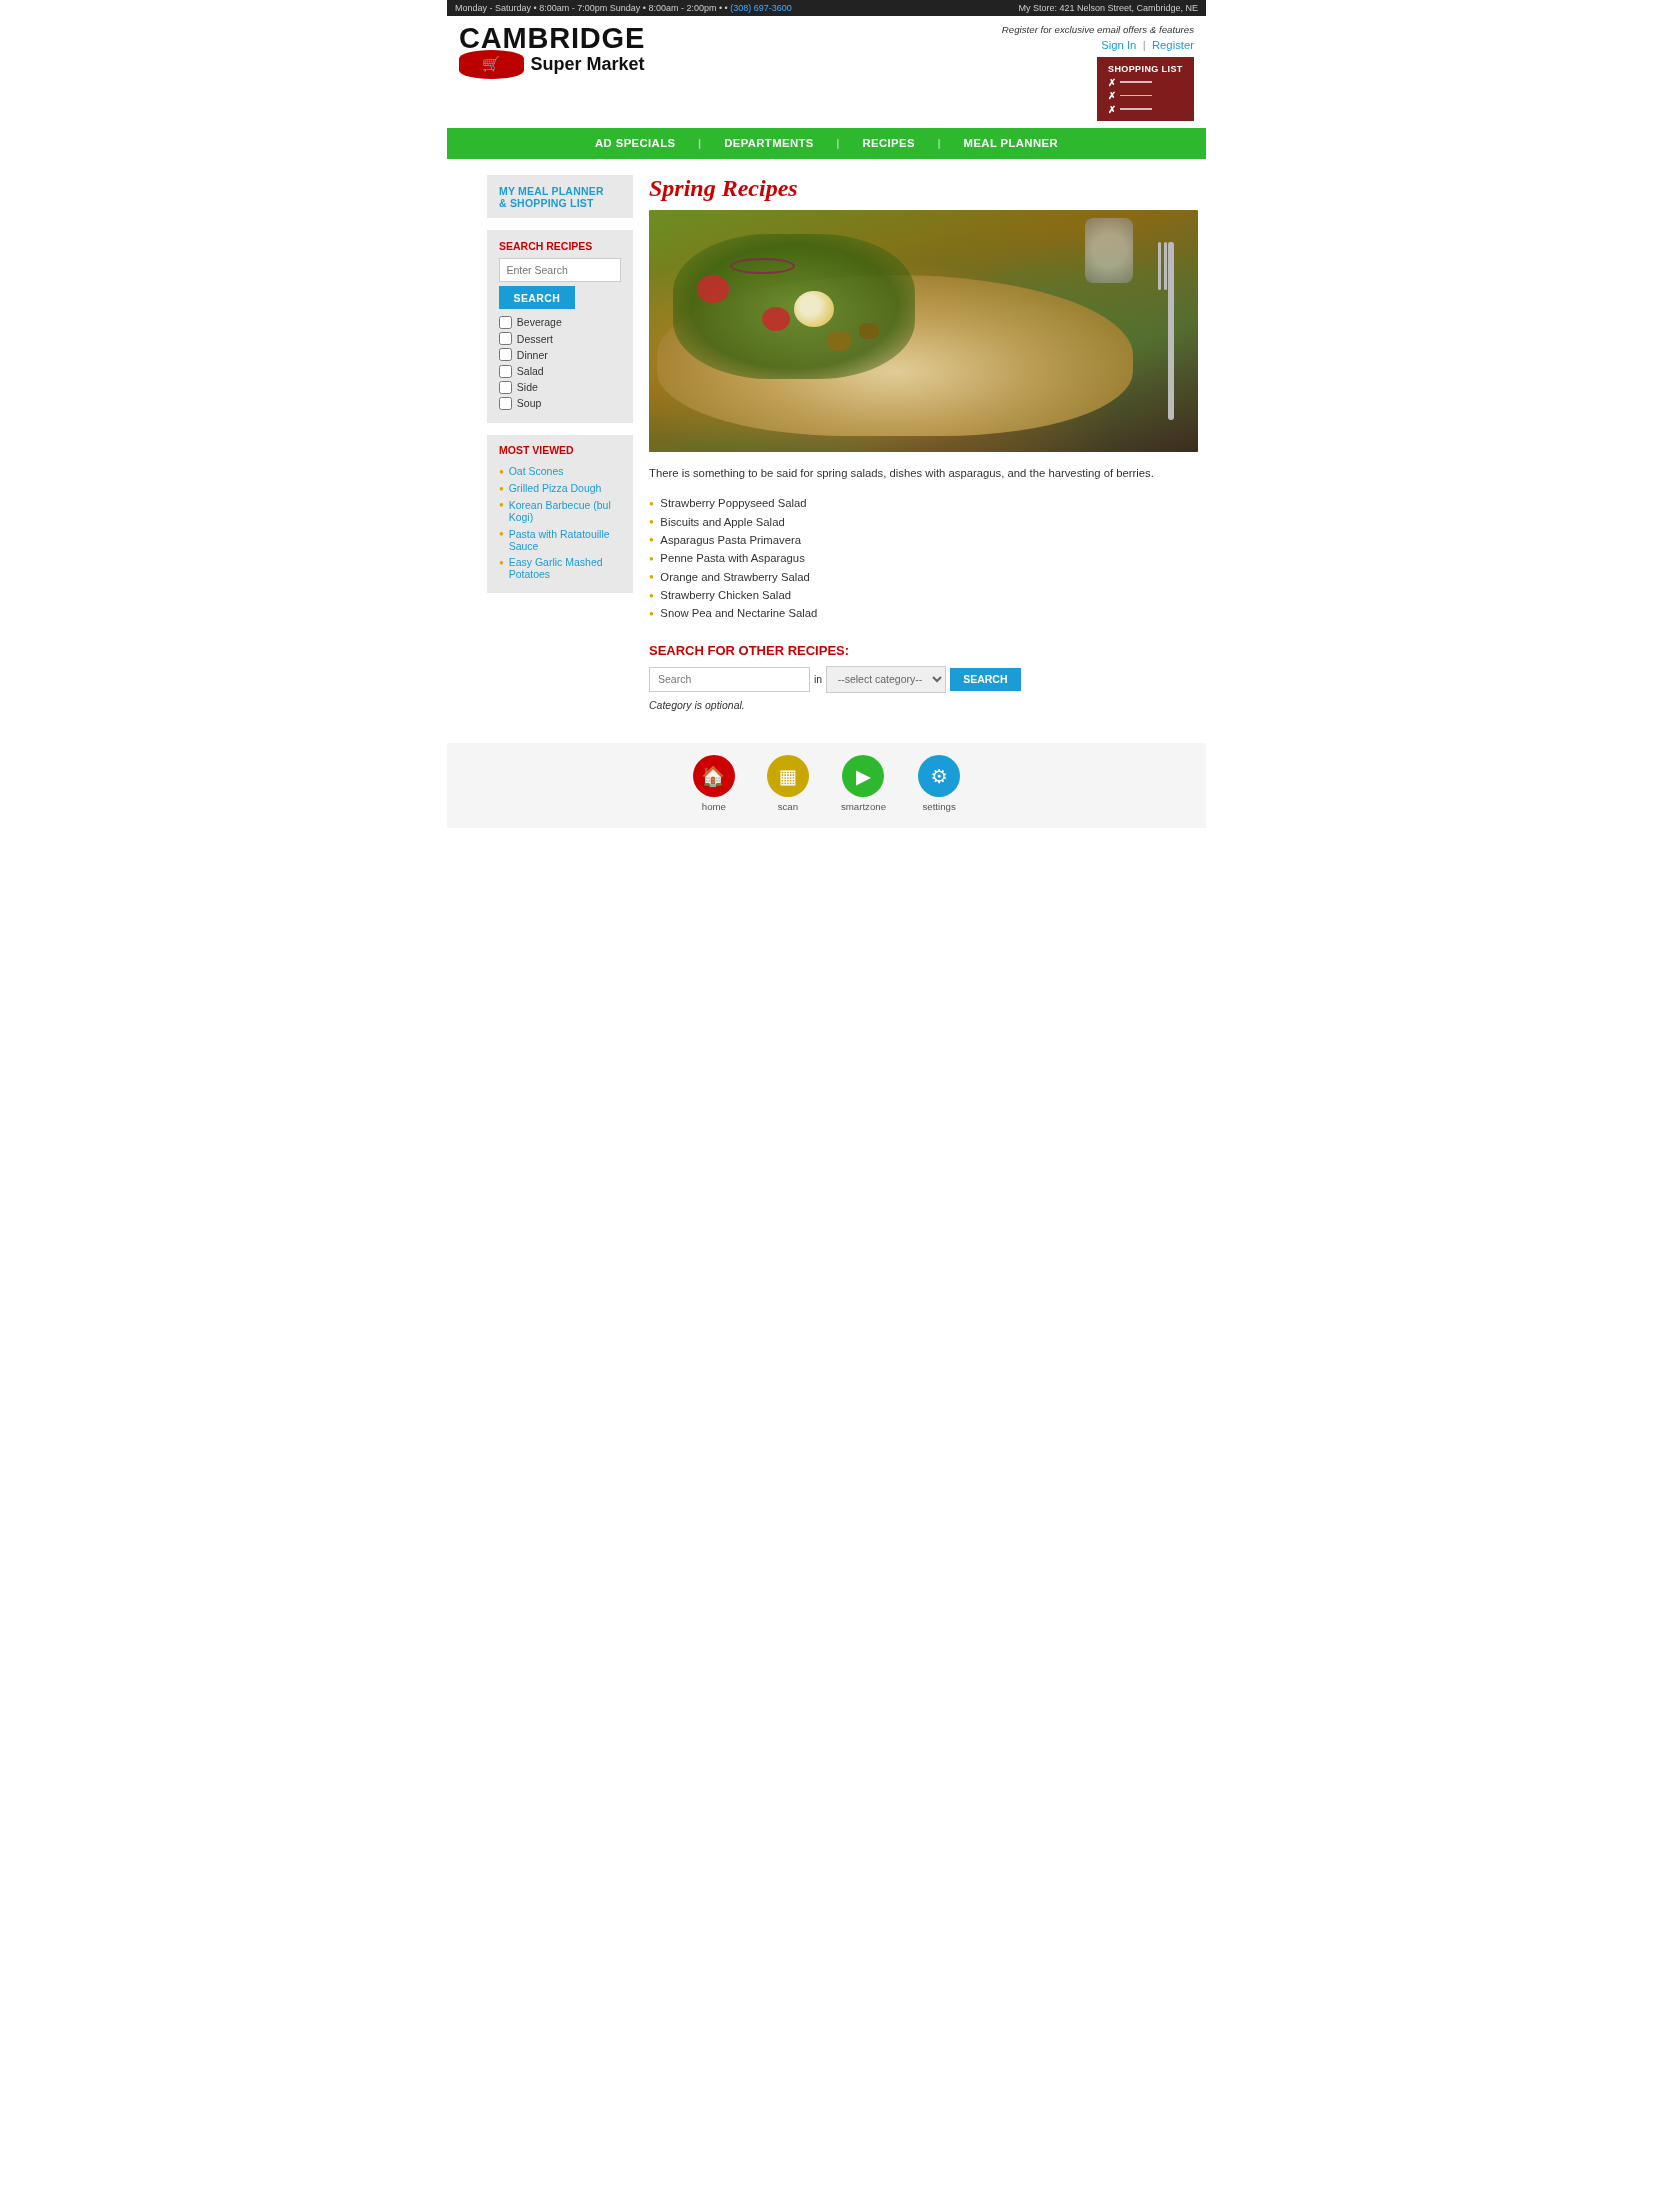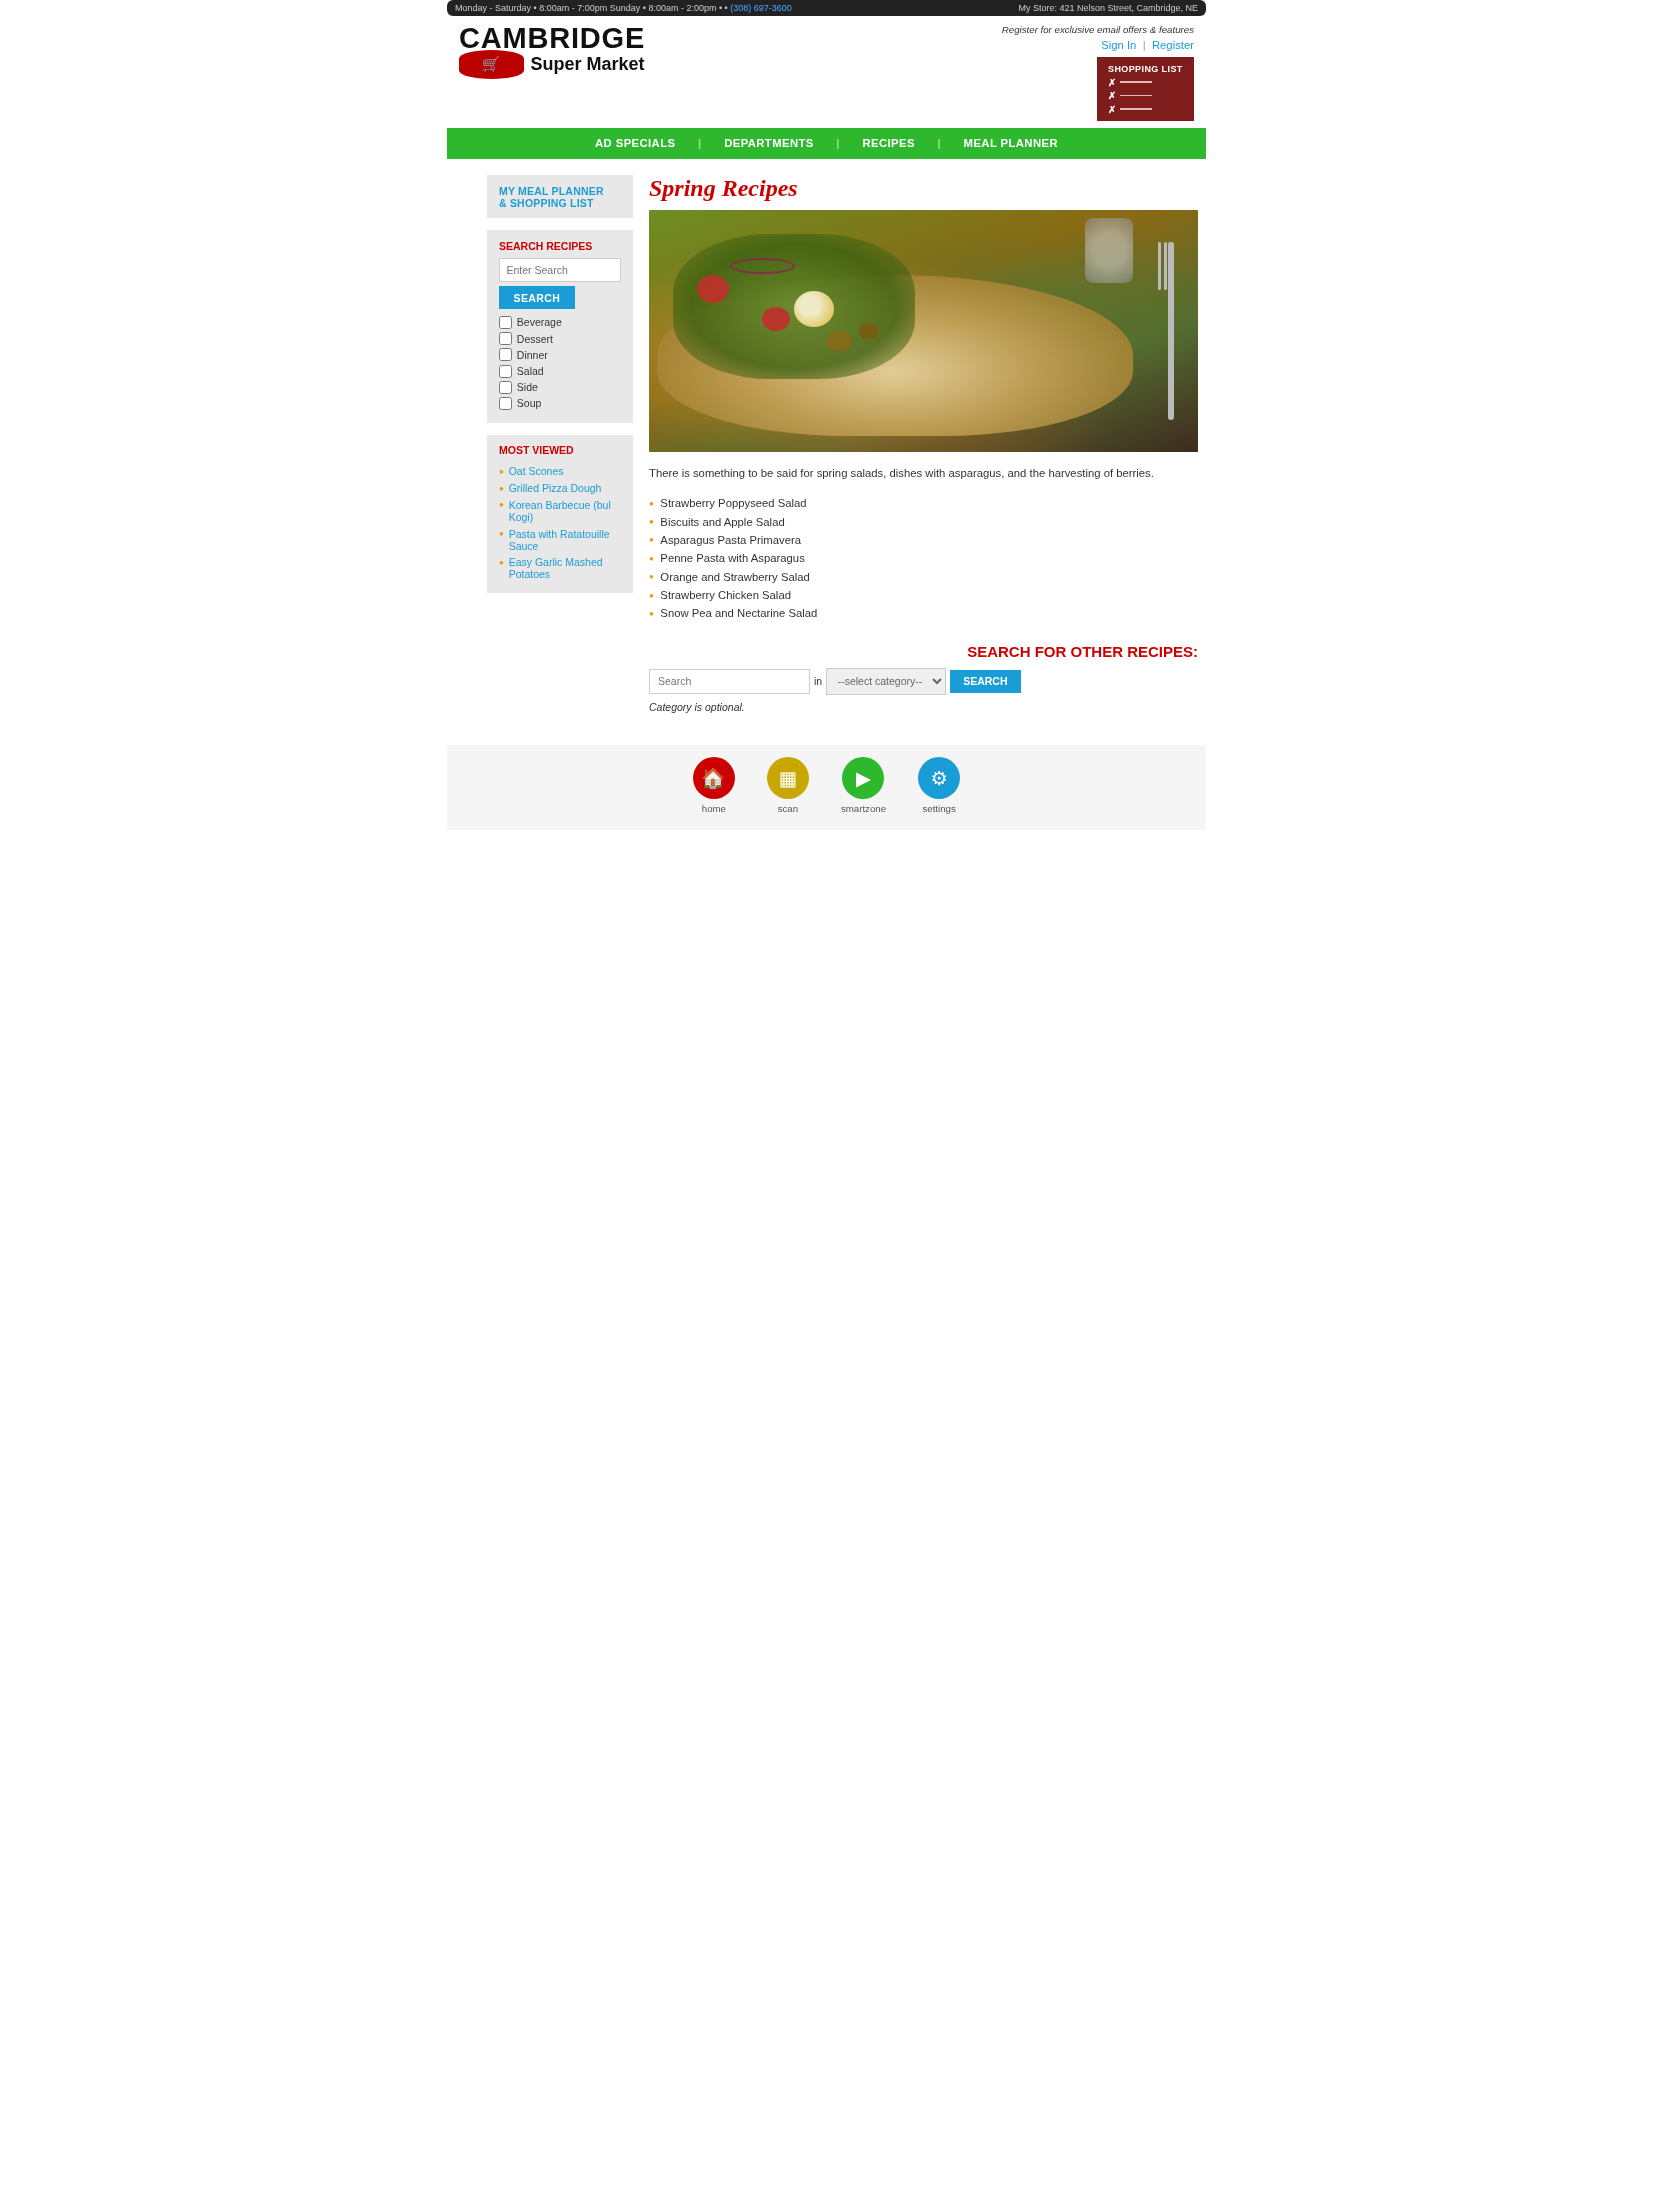--- a/index.html
+++ b/index.html
@@ -1,19 +1,19 @@
 <!DOCTYPE html>
 <html style="font-size:13px"><head>
   <meta charset="utf-8">
   <style>
     * { margin: 0; padding: 0; box-sizing: border-box; }
     body { font-family: Arial, sans-serif; background: #fff; max-width: 759px; margin: 0 auto; font-size: 11.3px; }
 
     
-    .top-bar { background: #222; color: #ccc; font-size: 9px; padding: 3.2px 8px; display: flex; justify-content: space-between; align-items: center; border-radius: 6px; }
+    .top-bar { background: #222; color: #ccc; font-size: 9px; padding: 3.2px 8px; display: flex; justify-content: space-between; align-items: center; }
     .top-bar a { color: #4af; text-decoration: none; }
 
     
     .header { display: flex; align-items: flex-start; justify-content: space-between; padding: 8px 12px 0 12px; }
     .logo-area { display: flex; flex-direction: column; align-items: flex-start; }
     .logo-text-cambridge { font-size: 29px; font-weight: 900; color: #111; letter-spacing: 0.8px; line-height: 1; }
     .logo-sub { font-size: 18px; font-weight: bold; color: #111; }
     .header-right { text-align: right; }
     .header-right .register-text { font-size: 9.7px; font-style: italic; color: #333; }
     .header-right .sign-links { margin-top: 3.2px; font-size: 11.3px; }
@@ -50,21 +50,21 @@
       radial-gradient(ellipse at 30% 60%, rgba(200,150,50,0.8) 0%, transparent 50%),
       radial-gradient(ellipse at 70% 40%, rgba(80,120,50,0.7) 0%, transparent 40%),
       radial-gradient(ellipse at 50% 80%, rgba(160,80,30,0.6) 0%, transparent 50%),
       linear-gradient(160deg, #6B8E23 0%, #8B6914 40%, #556B2F 70%, #3d2b1f 100%); }
 
     .description { color: #333; font-size: 11.3px; line-height: 1.6; margin-bottom: 12px; }
     .recipe-list { list-style: none; padding: 0; margin-bottom: 20px; }
     .recipe-list li { padding: 3.2px 0; font-size: 11.3px; color: #333; display: flex; align-items: center; gap: 6.5px; }
     .recipe-list li::before { content: '●'; color: #e8a000; font-size: 8px; }
 
-    .search-other-title { color: #c00; font-size: 15px; font-weight: bold; margin-bottom: 8px; text-align: right; }
+    .search-other-title { color: #c00; font-size: 13px; font-weight: bold; margin-bottom: 8px; }
     .search-other-bar { display: flex; align-items: center; gap: 4px; margin-bottom: 6.5px; }
     .search-other-input { padding: 5.7px 8px; border: 0.8px solid #ccc; font-size: 10.5px; width: 161px; }
     .search-in-label { font-size: 10.5px; color: #333; }
     .search-category-select { padding: 5.7px 6.5px; border: 0.8px solid #ccc; font-size: 10.5px; color: #666; }
     .search-other-btn { background: #1a9cd6; color: #fff; border: none; padding: 5.7px 13px; font-size: 10.5px; font-weight: bold; cursor: pointer; }
     .category-optional { font-style: italic; font-size: 10.5px; color: #333; }
 
     
     .bottom-nav { background: #f5f5f5; padding: 12px 0 16px; display: flex; justify-content: center; gap: 32px; margin-top: 16px; }
     .bottom-nav-item { display: flex; flex-direction: column; align-items: center; gap: 3.2px; cursor: pointer; }

